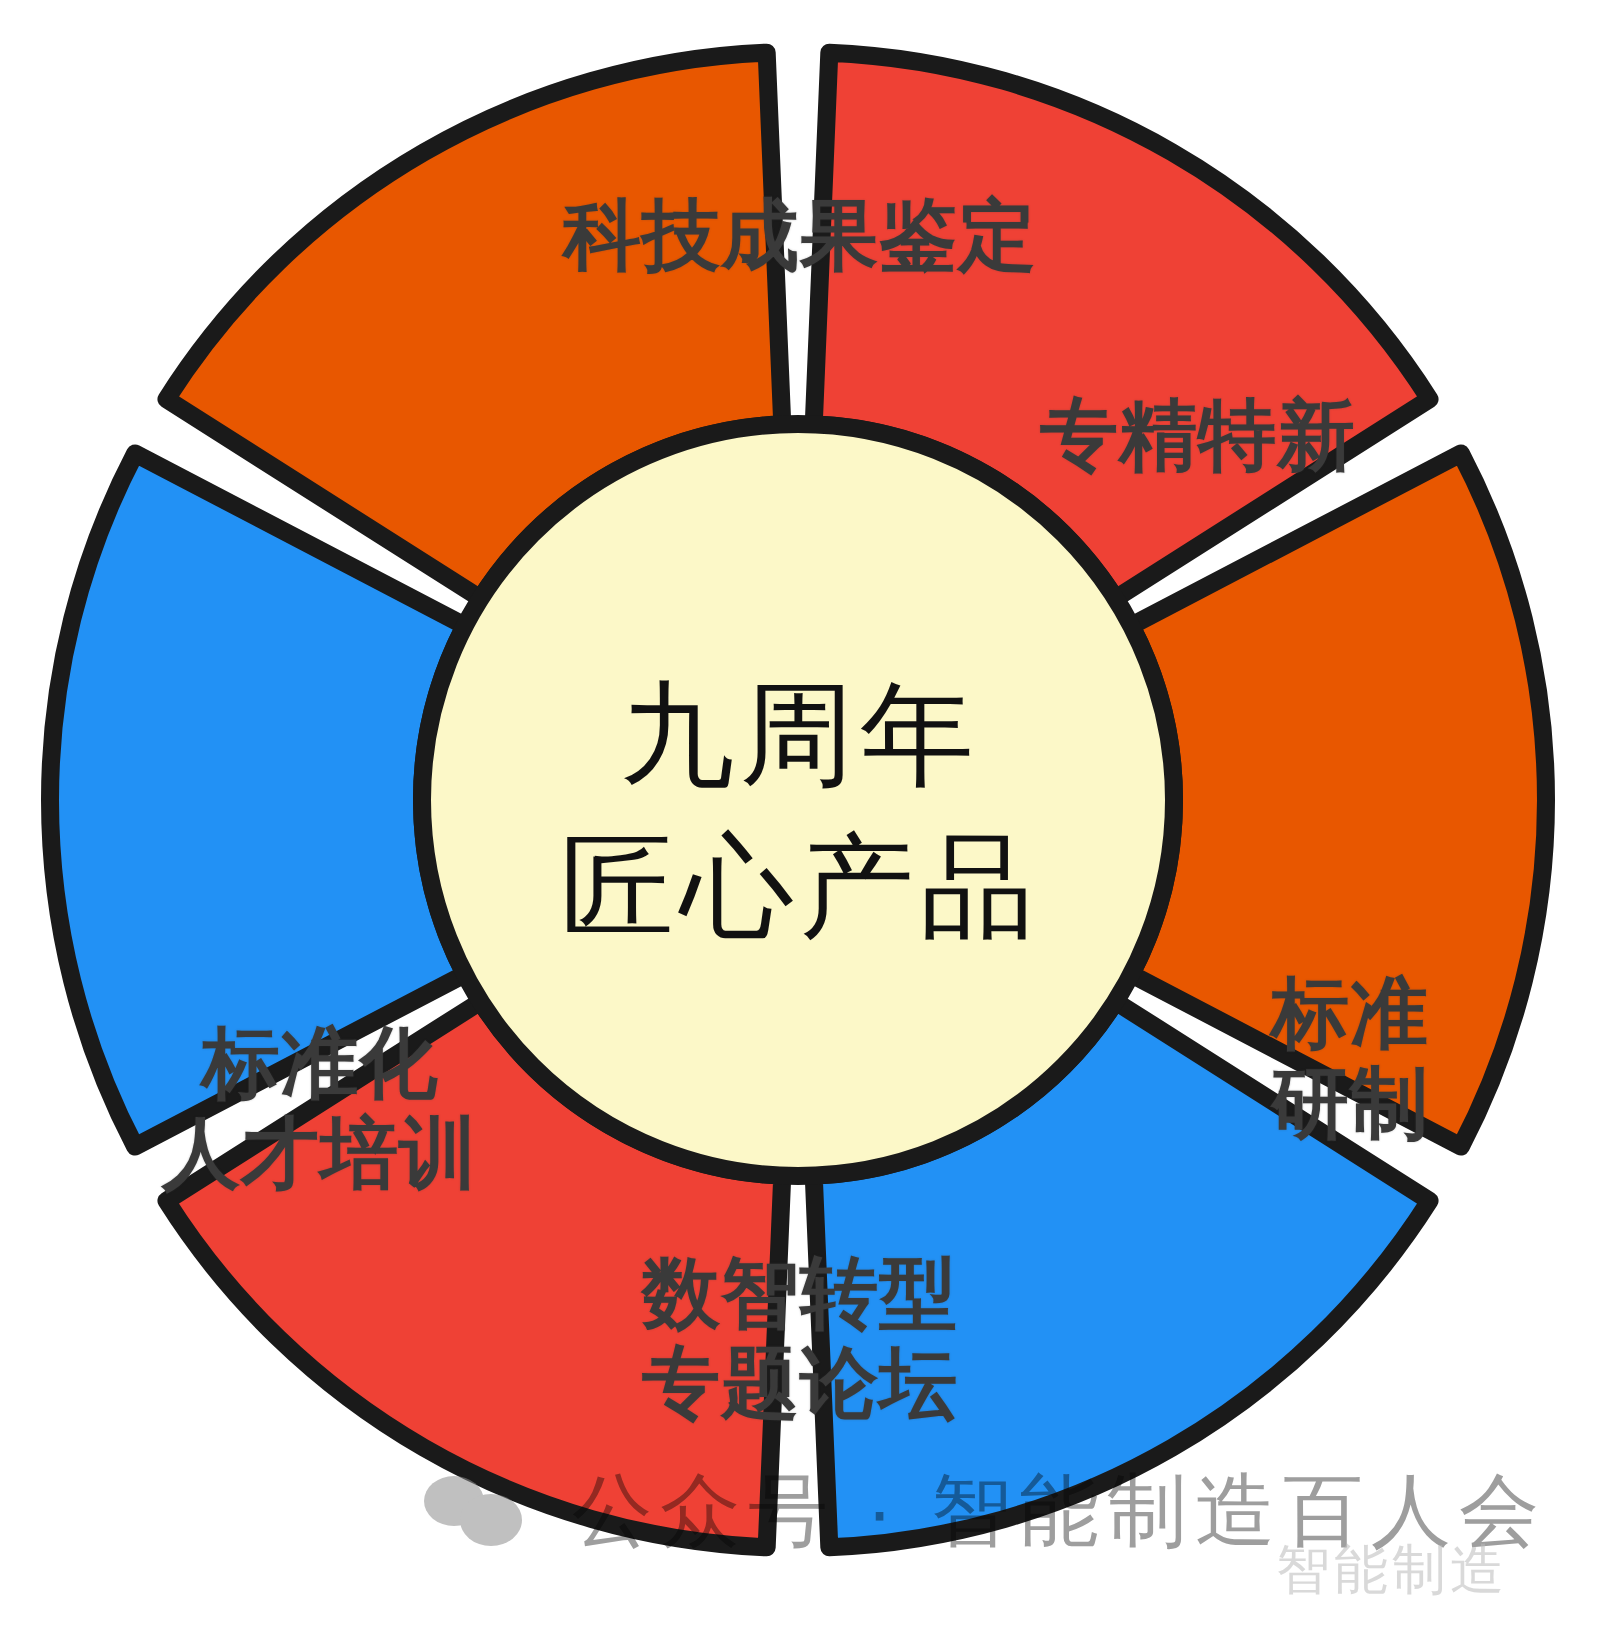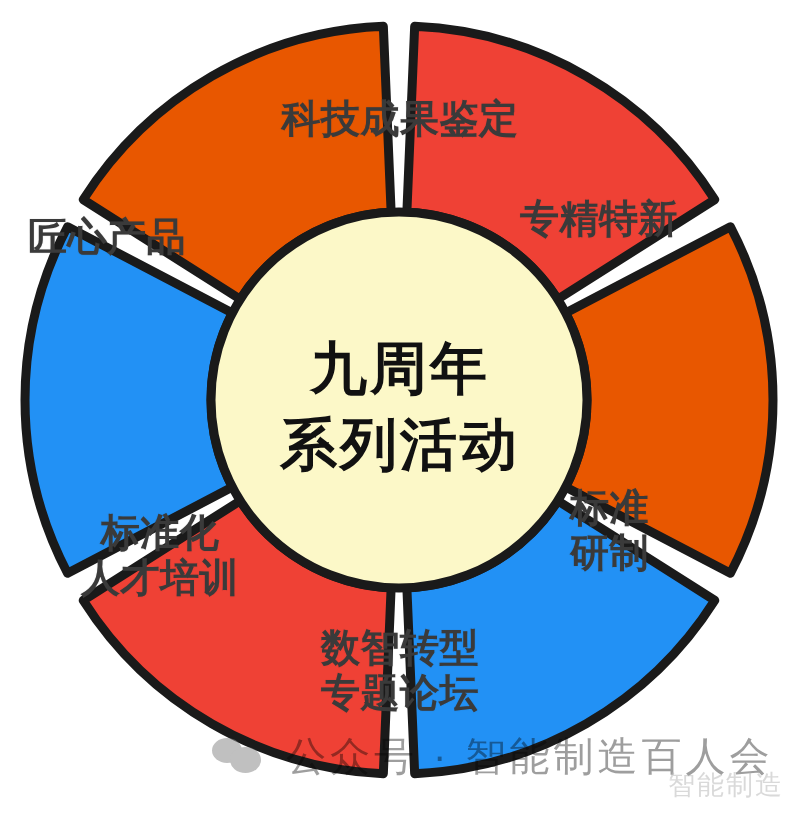--- a/index.html
+++ b/index.html
@@ -51,33 +51,33 @@
     line-height: 1.16;
     letter-spacing: 0.5px;
     white-space: nowrap;
     pointer-events: none;
     text-shadow: 0 0 1px rgba(60,60,60,0.35);
   }
   .seg-label .ln { display: block; }
 
   #label-top        { left: 190px; top: 96px;  width: 420px; }
   #label-topright   { left: 520px; top: 196px; width: 270px; text-align: left; }
-  #label-right      { left: 570px; top: 485px; width: 210px; text-align: left; }
+  #label-right      { left: 570px; top: 485px; width: 210px; text-align: center; }
   #label-bottom     { left: 190px; top: 625px; width: 420px; }
   #label-bottomleft { left: 30px;  top: 510px; width: 260px; text-align: center; }
   #label-topleft    { left: 28px;  top: 214px; width: 270px; text-align: left; }
 
   .hub-label {
     position: absolute;
     left: 200px;
     top: 330px;
     width: 400px;
     text-align: center;
     color: #111111;
-    font-weight: 700;
+    font-weight: 400;
     font-size: 57px;
     line-height: 1.34;
     letter-spacing: 3px;
     pointer-events: none;
   }
   .hub-label .ln { display: block; white-space: nowrap; }
 
   
   #watermark {
     position: absolute;
@@ -116,21 +116,20 @@
   #watermark-sub {
     position: absolute;
     left: 638px;
     top: 772px;
     font-size: 27px;
     color: rgba(186,186,186,0.55);
     letter-spacing: 2px;
     white-space: nowrap;
     pointer-events: none;
     line-height: 1;
-    margin-left: 30px;
   }
 </style>
 </head>
 <body>
 
 <div id="diagram-root">
 
   <svg class="wheel" viewBox="0 0 800 822">
 
     <g>
@@ -161,26 +160,25 @@
     <span class="ln">数智转型</span>
     <span class="ln">专题论坛</span>
   </div>
 
   <div class="seg-label" id="label-bottomleft">
     <span class="ln">标准化</span>
     <span class="ln">人才培训</span>
   </div>
 
   <div class="seg-label" id="label-topleft">
-    <span class="ln">匠心产品</span>
   </div>
 
   <div class="hub-label">
     <span class="ln">九周年</span>
-    <span class="ln">系列活动</span>
+    <span class="ln">匠心产品</span>
   </div>
 
   <div id="watermark">
     <span class="wm-icon">
       <span class="b1"></span>
         <span class="b2"></span>
     </span>
     <span class="wm-text">公众号 · 智能制造百人会</span>
   </div>
   <div id="watermark-sub">智能制造</div>

